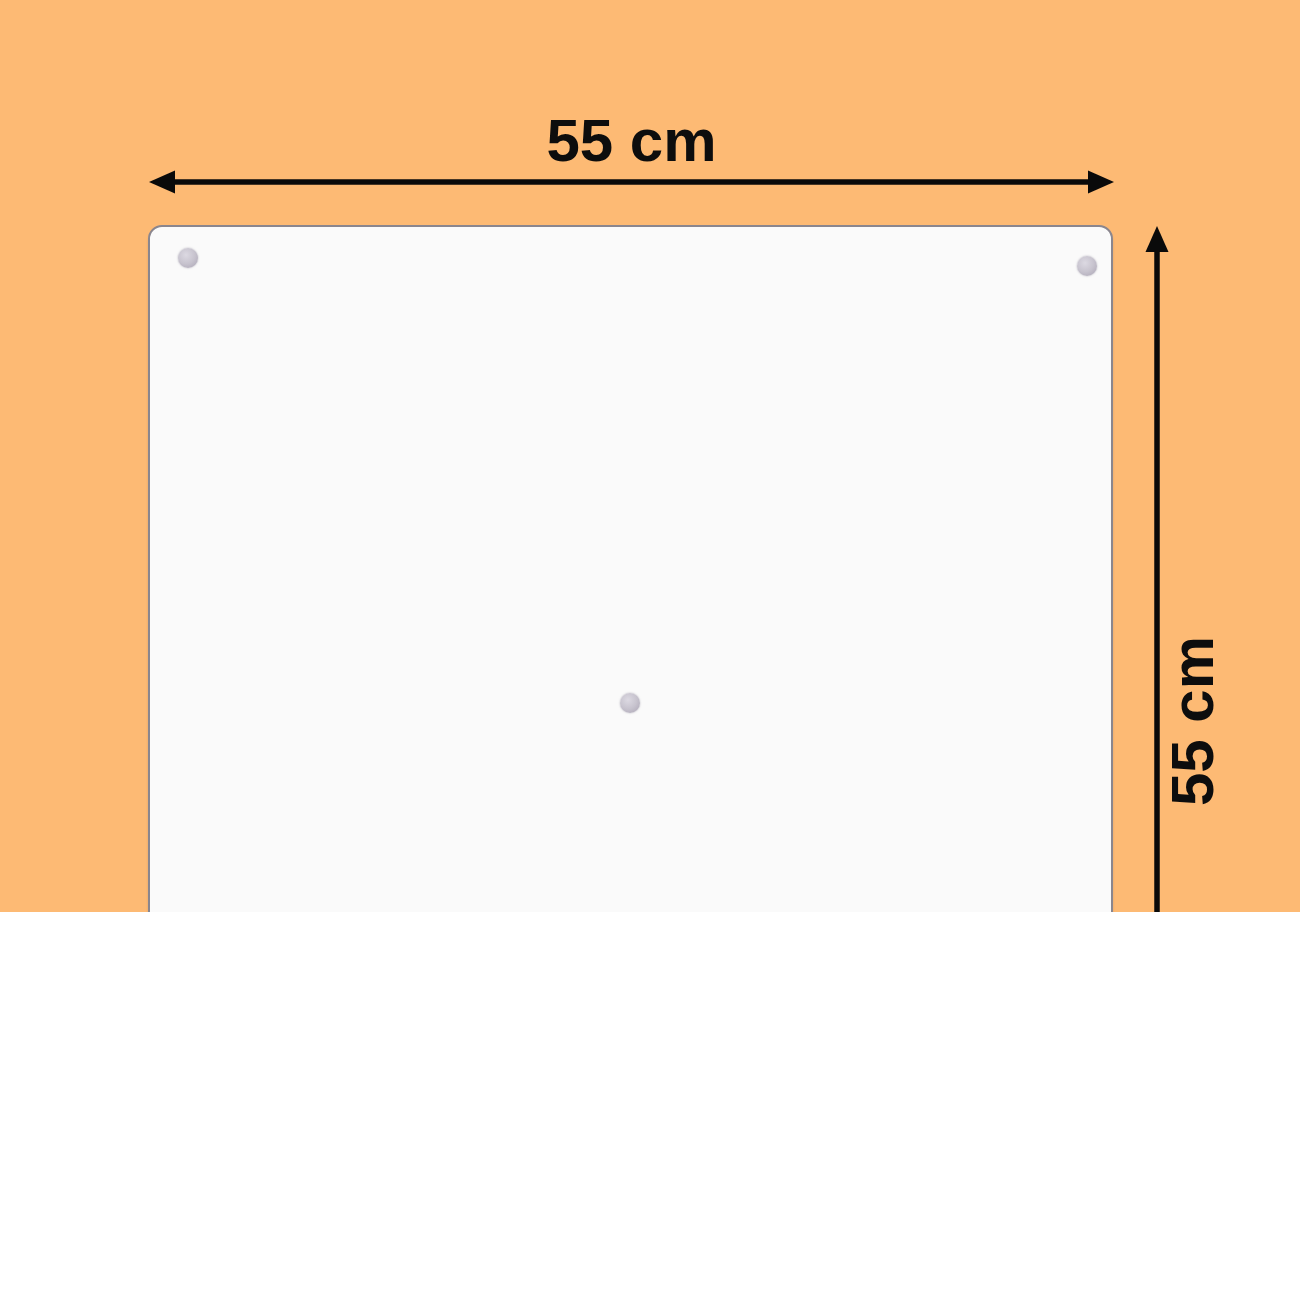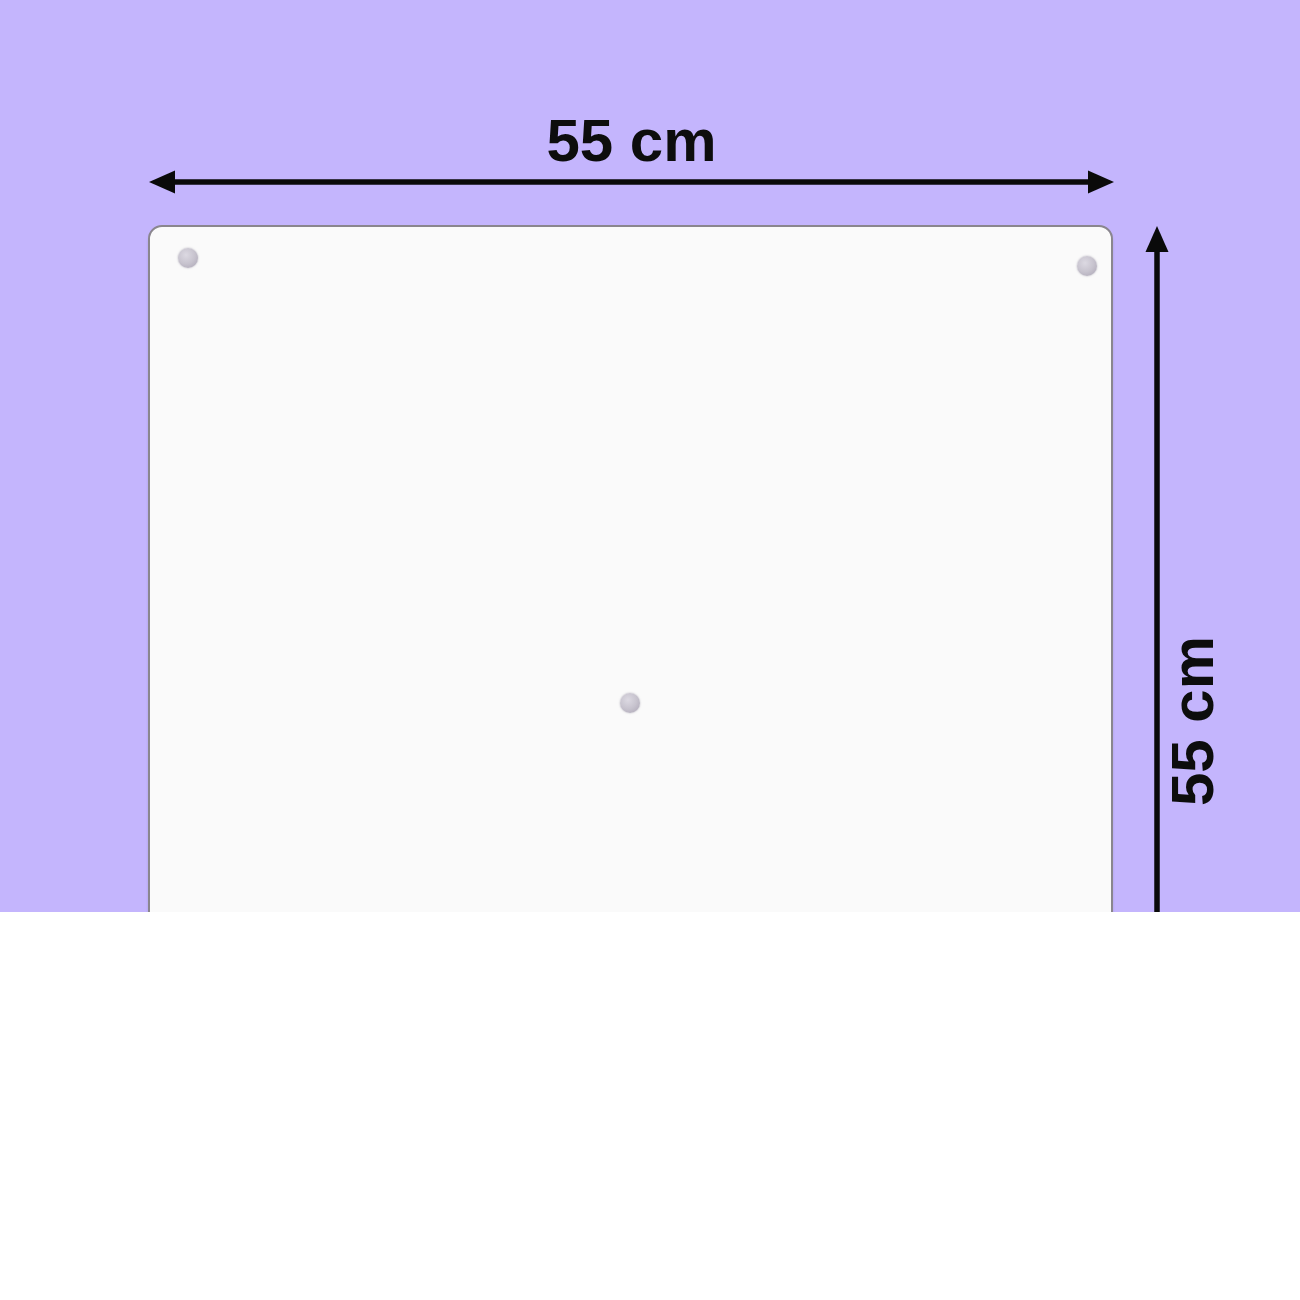--- a/index.html
+++ b/index.html
@@ -7,21 +7,21 @@
     padding: 0;
     width: 1300px;
     height: 1300px;
     background: #ffffff;
     font-family: "Liberation Sans", sans-serif;
   }
   .stage {
     position: relative;
     width: 1300px;
     height: 912px;
-    background: #c4b5fd;
+    background: #fdba74;
     overflow: hidden;
   }
   .dim-label {
     position: absolute;
     font-weight: 700;
     font-size: 60px;
     color: #0d0d0d;
     white-space: nowrap;
   }
   .dim-label.top {

